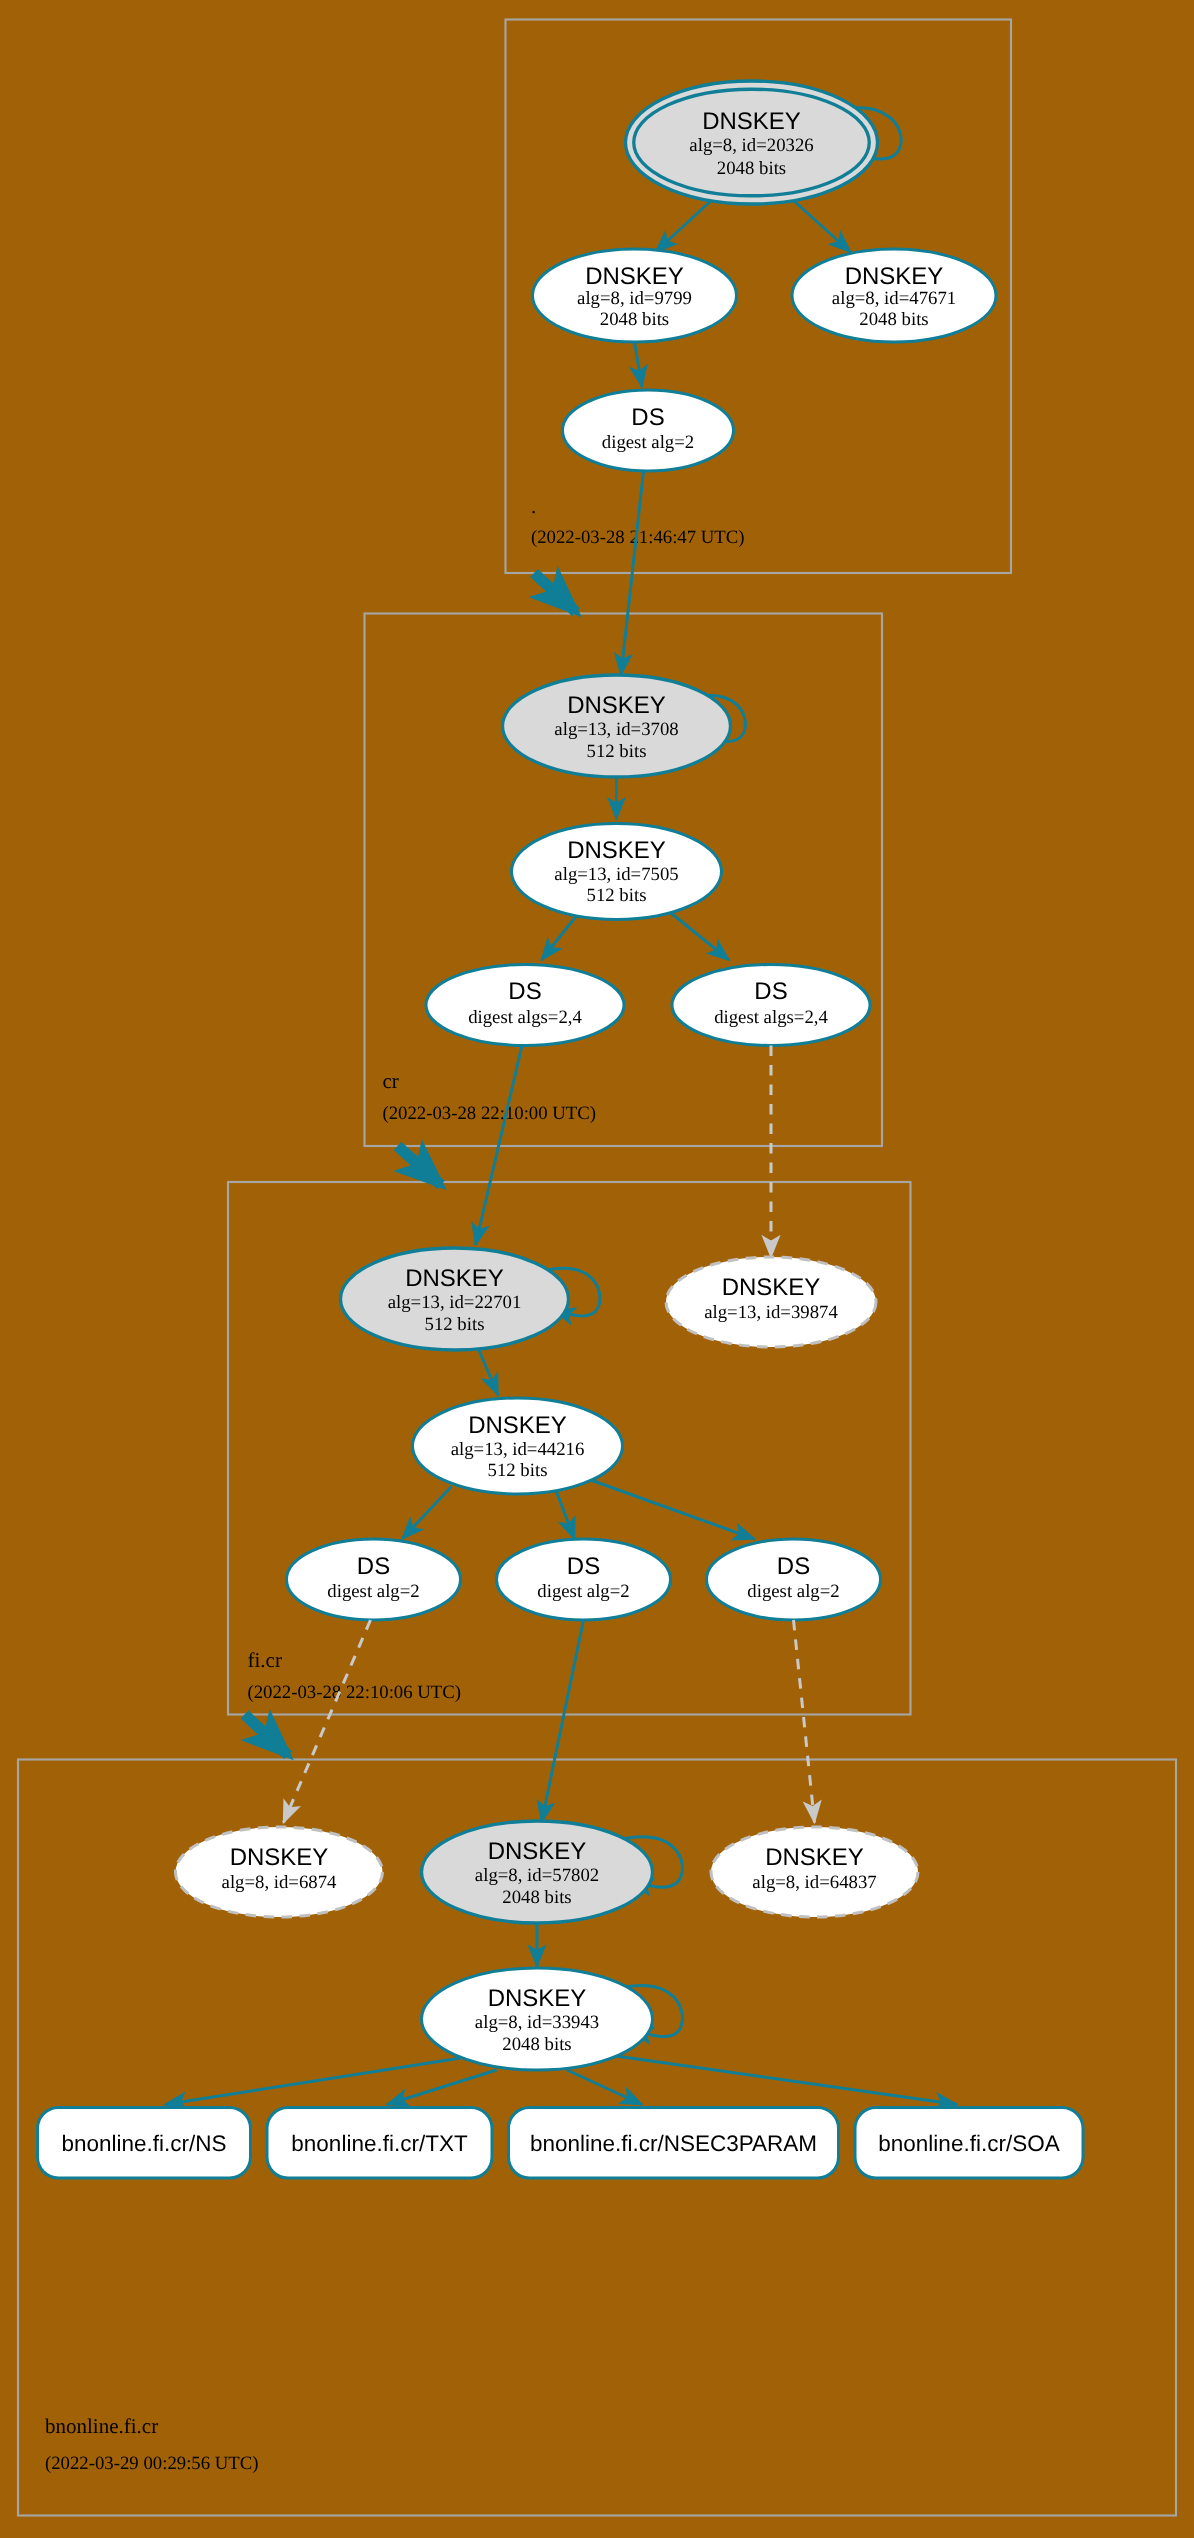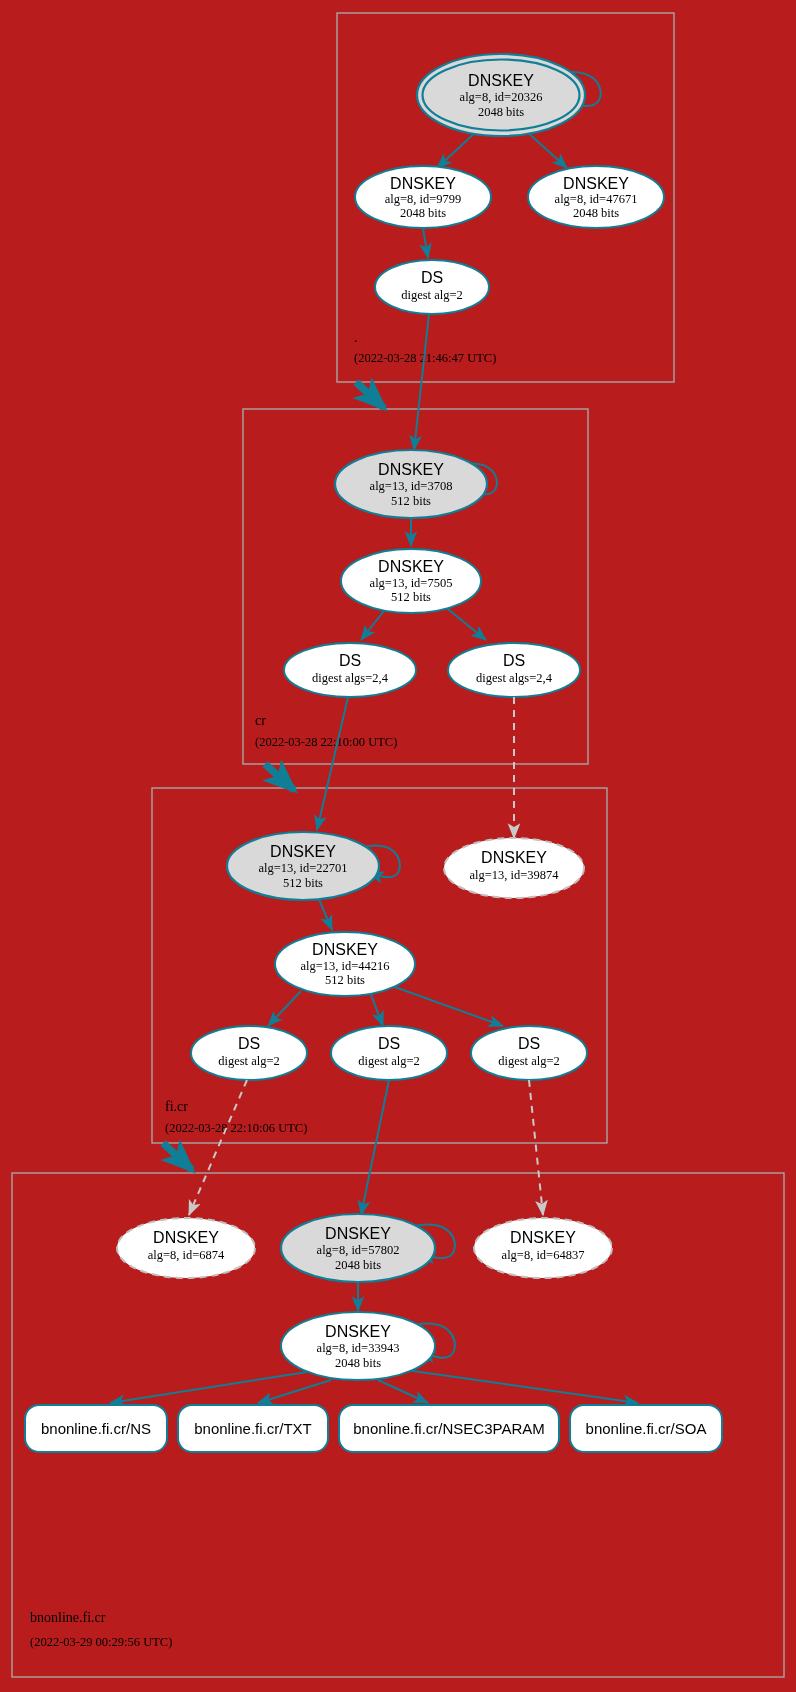--- a/index.html
+++ b/index.html
@@ -7,21 +7,21 @@
     padding: 0;
     background: #ffffff;
   }
   body {
     font-family: "Liberation Sans", sans-serif;
   }
   #stage {
     position: relative;
     width: 796px;
     height: 1692px;
-    background: #b91c1c;
+    background: #a16207;
     overflow: hidden;
   }
   svg#graph {
     position: absolute;
     left: 0;
     top: 0;
     width: 796px;
     height: 1692px;
   }
   .zone-box {

